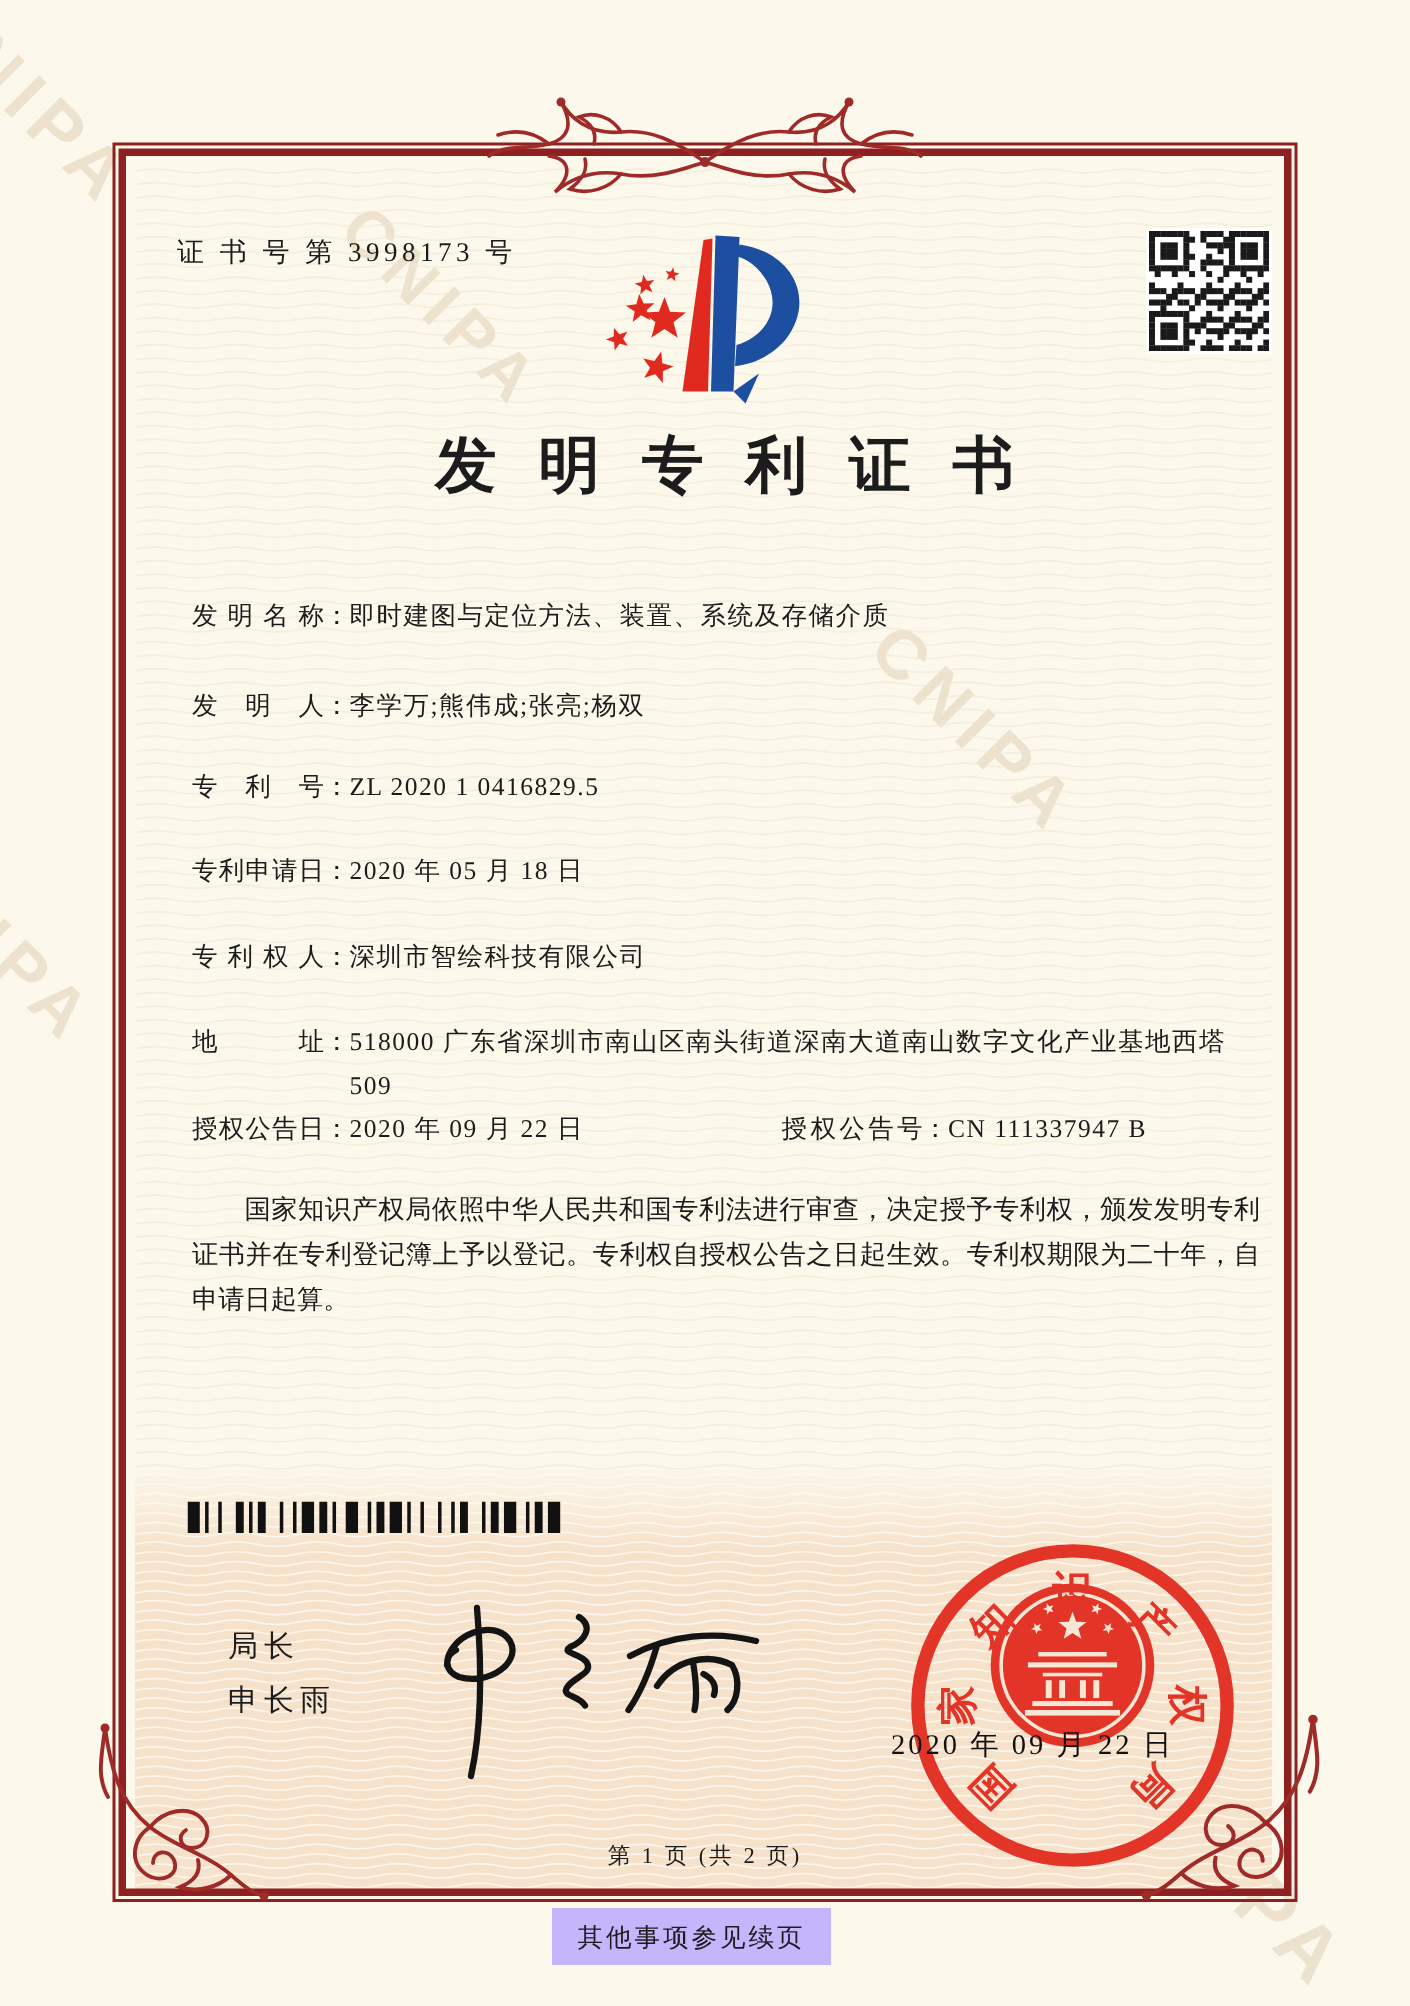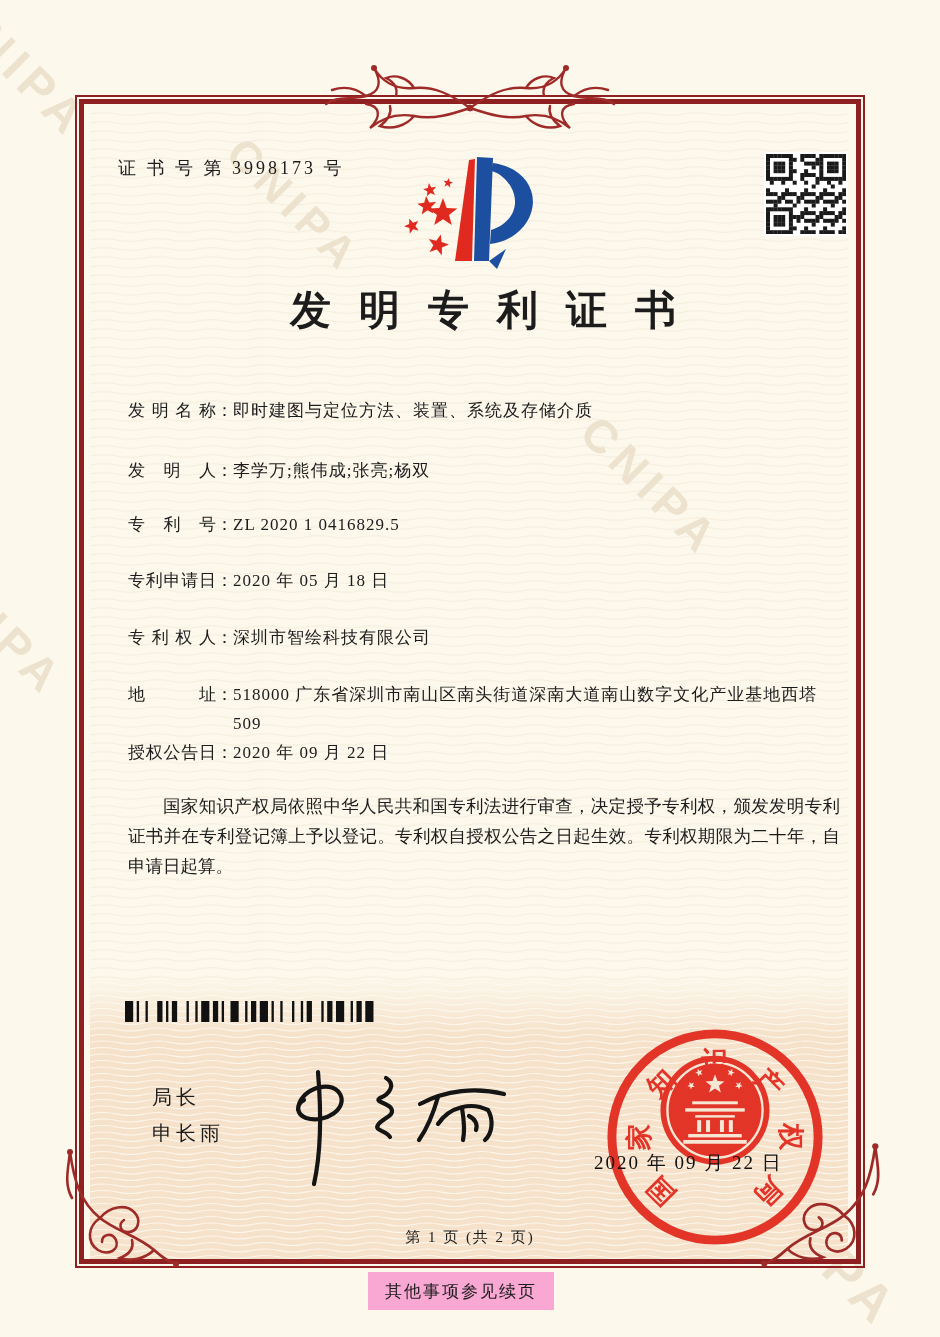--- a/index.html
+++ b/index.html
@@ -59,21 +59,21 @@
   .sealdate{
     position:absolute;left:594px;top:1150px;z-index:5;font-size:19px;
     letter-spacing:2px;color:#111;white-space:nowrap;
   }
   .pagenote{
     position:absolute;left:0;top:1228px;width:940px;text-align:center;
     font-size:15px;letter-spacing:2px;z-index:3;
   }
   .contnote{
     position:absolute;left:368px;top:1272px;width:186px;height:38px;
-    background:#f9a8d4;z-index:3;display:flex;align-items:center;justify-content:center;
+    background:#c4b5fd;z-index:3;display:flex;align-items:center;justify-content:center;
     font-size:17px;letter-spacing:2px;
   }
   .ornament{position:absolute;z-index:2;pointer-events:none;}
   .logo{position:absolute;left:398px;top:154px;z-index:3;}
   .qr{position:absolute;left:764px;top:152px;z-index:3;background:#fff;padding:2px;}
 </style>
 </head>
 <body>
 
 <span class="wm" style="left:-28px;top:-18px;font-size:48px;">CNIPA</span>
@@ -395,20 +395,23 @@
   <span class="flabel">专利申请日</span><span class="fcolon">：</span><span class="fvalue">2020 年 05 月 18 日</span>
 </div>
 <div class="fieldrow" style="top:623px;">
   <span class="flabel">专利权人</span><span class="fcolon">：</span><span class="fvalue">深圳市智绘科技有限公司</span>
 </div>
 <div class="fieldrow" style="top:680px;">
   <span class="flabel">地址</span><span class="fcolon">：</span><span class="fvalue">518000 广东省深圳市南山区南头街道深南大道南山数字文化产业基地西塔 509</span>
 </div>
 <div class="fieldrow" style="top:738px;width:712px;">
   <span class="flabel">授权公告日</span><span class="fcolon">：</span><span class="fvalue-short">2020 年 09 月 22 日</span>
+  <span class="grant2">
+    <span class="flabel" style="width:94px">授权公告号</span><span class="fcolon">：</span><span class="fvalue-short">CN 111337947 B</span>
+  </span>
 </div>
 
 <div class="bodytext">
   <p>国家知识产权局依照中华人民共和国专利法进行审查，决定授予专利权，颁发发明专利证书并在专利登记簿上予以登记。专利权自授权公告之日起生效。专利权期限为二十年，自申请日起算。</p>
 </div>
 
 <svg id="barcode" class="barcode">
     <rect x="0.00" y="0" width="8.19" height="21" fill="#111"></rect>
     <rect x="11.72" y="0" width="2.33" height="21" fill="#111"></rect>
     <rect x="20.51" y="0" width="2.33" height="21" fill="#111"></rect>

